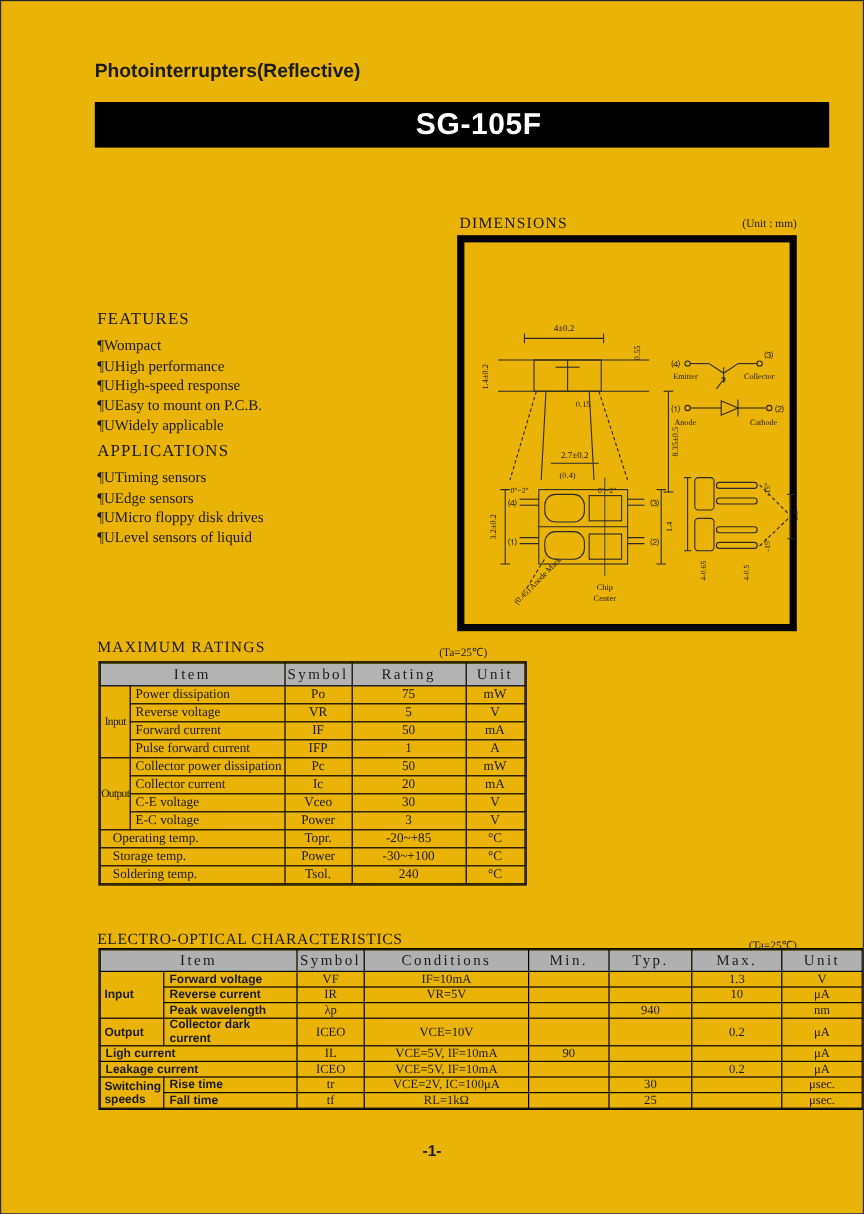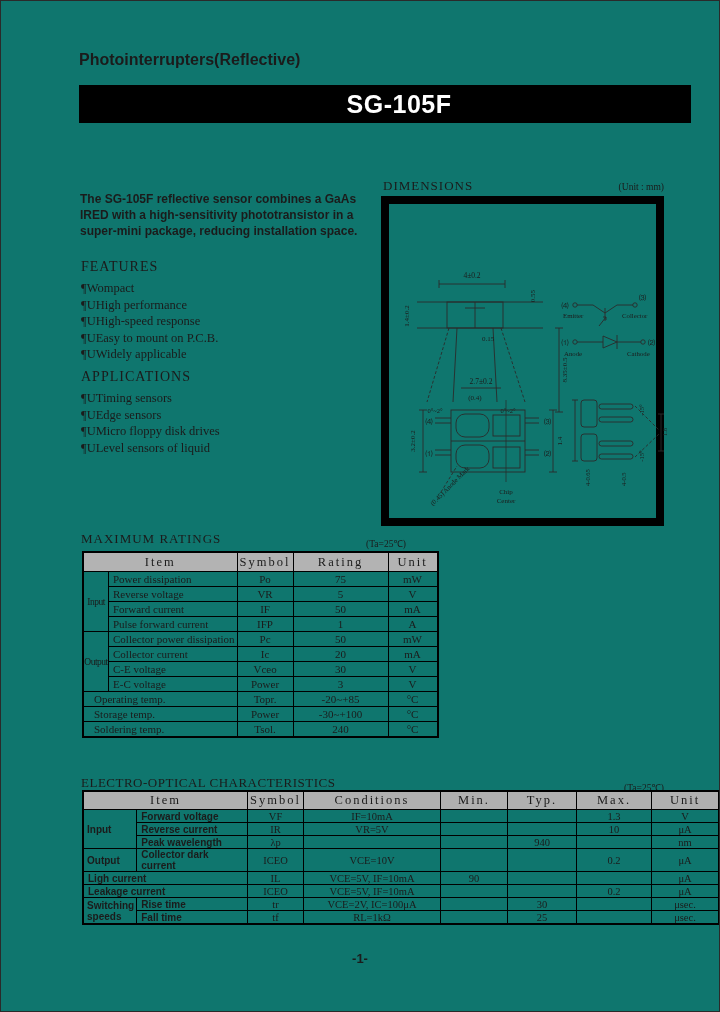--- a/index.html
+++ b/index.html
@@ -1,33 +1,33 @@
 <!DOCTYPE html>
 <html><head>
 <meta charset="utf-8">
 <style>
   html,body{margin:0;padding:0;background:#9a9a9a;}
-  .page{position:relative;width:718px;height:1010px;background:#0f766e;border:1px solid #2a2a2a;
+  .page{position:relative;width:718px;height:1010px;background:#eab308;border:1px solid #2a2a2a;
         font-family:"Liberation Serif",serif;color:#1b1b1b;overflow:hidden;}
   .abs{position:absolute;}
 
   .category-title{top:50px;left:78px;font-family:"Liberation Sans",sans-serif;font-weight:bold;font-size:16px;}
   .title-bar{top:84px;left:78px;width:584px;height:38px;background:#000;display:flex;align-items:center;justify-content:center;padding-left:28px;}
   .title-bar .t{color:#fff;font-family:"Liberation Sans",sans-serif;font-weight:bold;font-size:25px;letter-spacing:.5px;}
 
   .intro{top:190px;left:79px;width:290px;font-family:"Liberation Sans",sans-serif;font-weight:bold;font-size:12px;line-height:16px;}
 
   .sec-heading{font-size:14px;letter-spacing:1px;}
   .features{top:258px;left:80px;}
   .applications{top:368px;left:80px;}
   .bullet-list{margin-top:5px;font-size:12.5px;line-height:16.5px;}
 
   .dim-heading{top:177px;left:382px;font-size:13px;letter-spacing:1px;}
   .dim-unit{top:181px;left:565px;width:98px;text-align:right;font-size:9.5px;}
-  .dim-box{top:195px;left:380px;width:283px;height:330px;border:8px solid #000000;box-sizing:border-box;}
+  .dim-box{top:195px;left:380px;width:283px;height:330px;border:6px solid #000000;box-sizing:border-box;}
 
   .mr-heading{top:530px;left:80px;font-size:13px;letter-spacing:1px;}
   .mr-cond{top:536px;left:305px;width:100px;text-align:right;font-size:9.5px;}
   table{border-collapse:collapse;}
   .mr-table{top:551px;left:82px;}
   .mr-table td,.mr-table th{border:1px solid #000;font-size:11px;text-align:center;padding:0 2px;height:14px;line-height:12px;}
   .mr-table th{background:#b3b3b3;font-weight:normal;font-size:12.5px;height:18px;letter-spacing:2px;}
   .mr-table .item{text-align:left;padding-left:4px;}
   .mr-table .grp{width:24px;font-size:9.5px;letter-spacing:-.5px;padding:0;}
   .mr-table .span-item{text-align:left;padding-left:10px;}
@@ -53,21 +53,20 @@
 <body>
 
 <div class="page">
 
   <div class="abs category-title">Photointerrupters(Reflective)</div>
 
   <div class="abs title-bar">
     <span class="t">SG-105F</span>
   </div>
 
-  <div class="abs intro">The SG-105F reflective sensor combines a GaAs IRED with a high-sensitivity phototransistor in a super-mini package, reducing installation space.</div>
 
   <div class="abs applications">
     <div class="sec-heading">APPLICATIONS</div>
     <div class="bullet-list">
       <div>¶UTiming sensors</div>
       <div>¶UEdge sensors</div>
       <div>¶UMicro floppy disk drives</div>
       <div>¶ULevel sensors of liquid</div>
     </div>
   </div>

